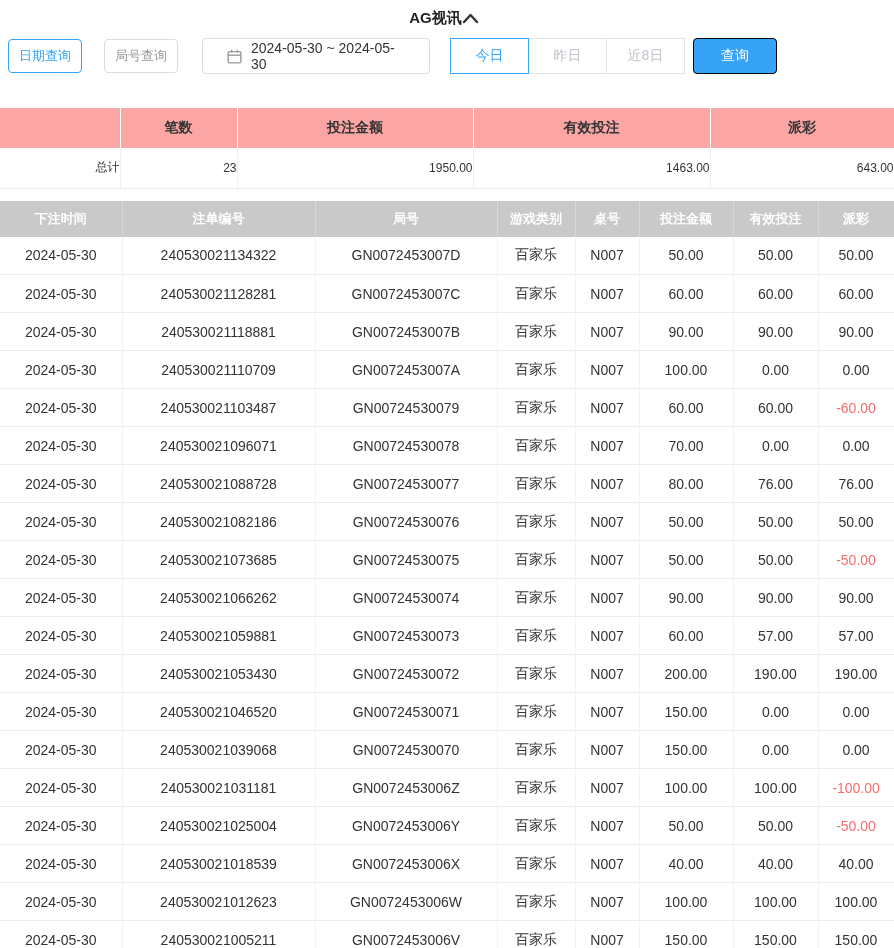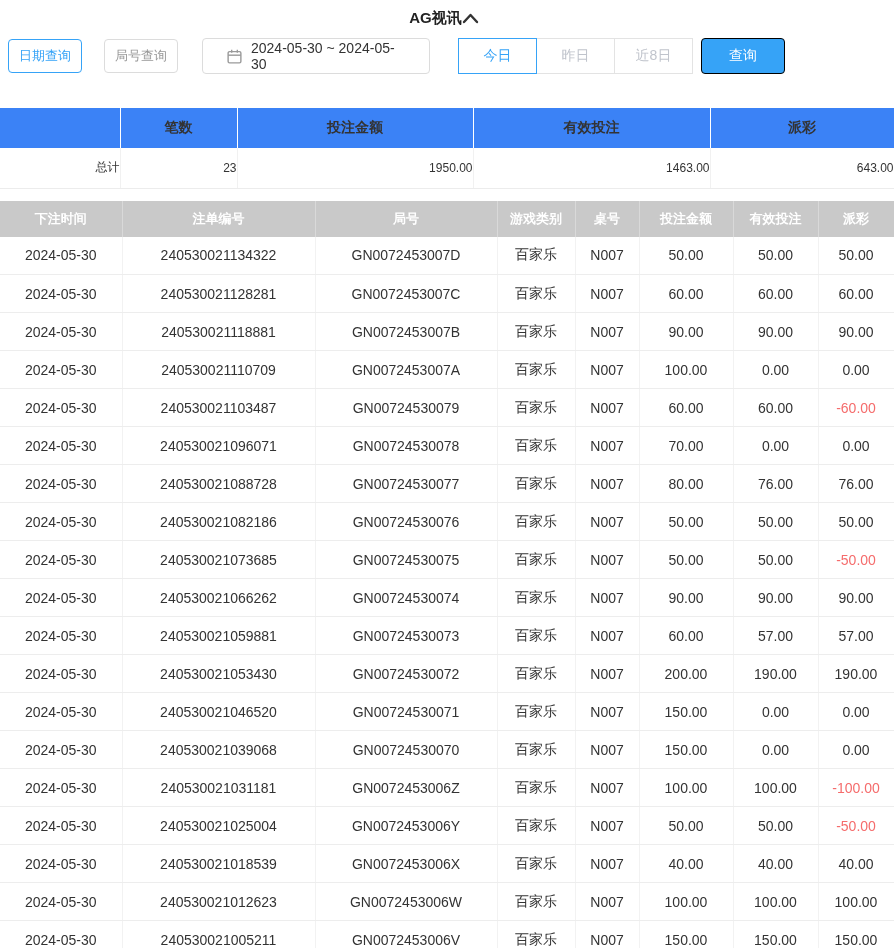--- a/index.html
+++ b/index.html
@@ -28,36 +28,36 @@
   }
   .tab-btn { width:74px; }
   .tab-active { border:1px solid #36a3f7; color:#36a3f7; }
   .tab-idle   { border:1px solid #dcdcdc; color:#999; margin-left:22px; }
   .date-box {
     display:flex; align-items:center; gap:9px;
     height:36px; width:228px; margin-left:24px;
     border:1px solid #dcdcdc; border-radius:4px;
     padding:0 24px; font-size:14px; color:#333; cursor:pointer;
   }
-  .seg { display:flex; margin-left:28px;border-radius:8px; }
+  .seg { display:flex; margin-left:20px;border-radius:8px; }
   .seg .btn { width:79px; border-radius:0; height:36px; font-size:14px; }
   .seg .btn + .btn { margin-left:-1px; }
   .seg-active { border:1px solid #36a3f7; color:#36a3f7; position:relative; z-index:2; }
   .seg-idle   { border:1px solid #e3e3e3; color:#c0c4cc; }
   .search-btn {
     width:84px; height:36px; margin-left:8px;
     background:#36a3f7; color:#fff; border:1px solid #000000;
     font-size:14px;
   }
 
   
   table { border-collapse:collapse; table-layout:fixed; width:894px; }
   .summary { margin-top:20px; }
   .summary th {
-    background:#3b82f6; color:#333; font-size:14px; font-weight:bold;
+    background:#fca5a5; color:#333; font-size:14px; font-weight:bold;
     height:40px; border-right:1px solid #fff;
   }
   .summary td {
     height:40px; text-align:right; font-size:12px;
     border-bottom:1px solid #ececec; border-right:1px solid #f1f1f1;margin-top:23px;
   }
 
   
   .bets { margin-top:12px; }
   .bets th {

